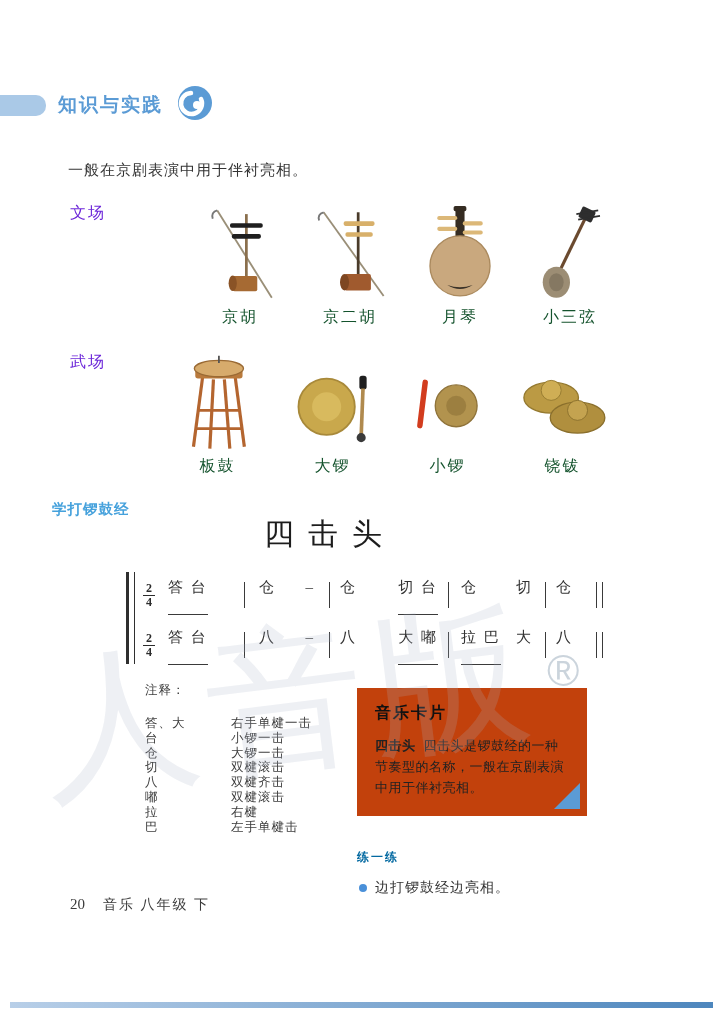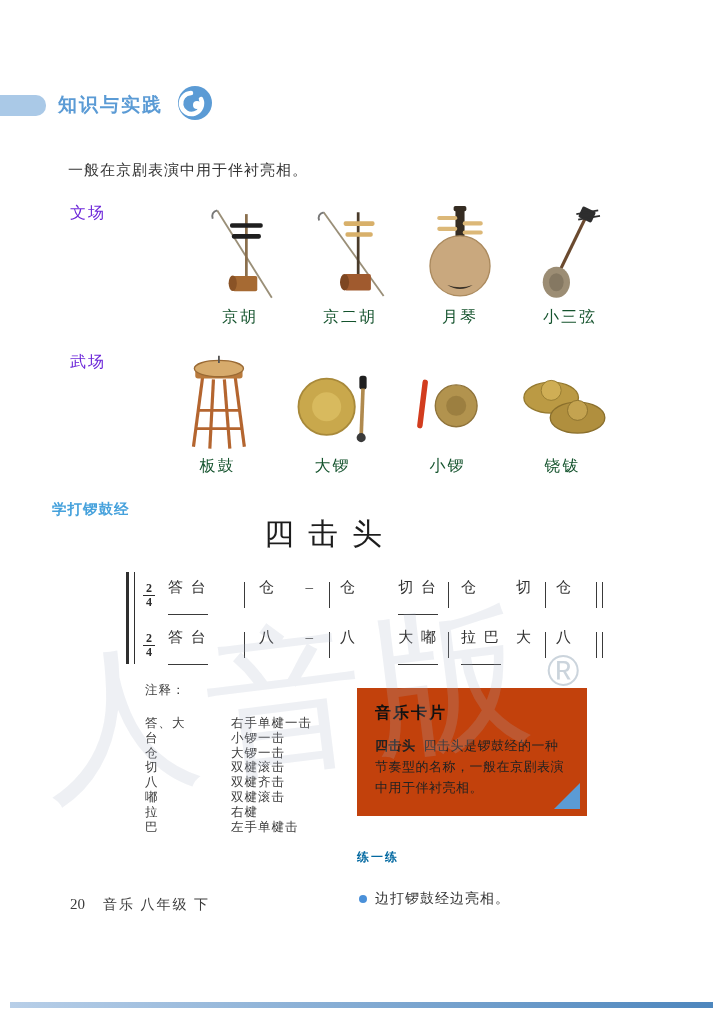--- a/index.html
+++ b/index.html
@@ -68,21 +68,21 @@
       font-size:16px;letter-spacing:2px;color:#111;}
   .card-body{margin-top:11px;font-size:13px;line-height:21px;color:#222;letter-spacing:0.5px;}
   .card-term{font-weight:bold;margin-right:8px;}
   .card-fold{position:absolute;right:7px;bottom:7px;width:26px;height:26px;background:#5b9bd5;
       clip-path:polygon(100% 0,100% 100%,0 100%);}
 
   
   .practice{left:357px;top:849px;}
   .practice-title{font-family:Liberation Serif, serif;font-weight:bold;
       font-size:12px;letter-spacing:2px;color:#0369a1;}
-  .practice-item{margin-top:24px;display:flex;align-items:flex-start;font-size:14px;
+  .practice-item{margin-top:13px;display:flex;align-items:flex-start;font-size:14px;
       letter-spacing:1px;color:#333;}
   .bullet-dot{width:8px;height:8px;border-radius:50%;background:#4a90d9;margin:5px 8px 0 2px;flex:none;}
 
   
   .footer{left:70px;top:896px;display:flex;align-items:baseline;font-size:14px;color:#3c3c3c;}
   .page-num{font-size:15px;margin-right:18px;}
   .book-title{letter-spacing:2px;}
 
   
   .watermark{left:40px;top:592px;width:560px;font-size:158px;letter-spacing:8px;

